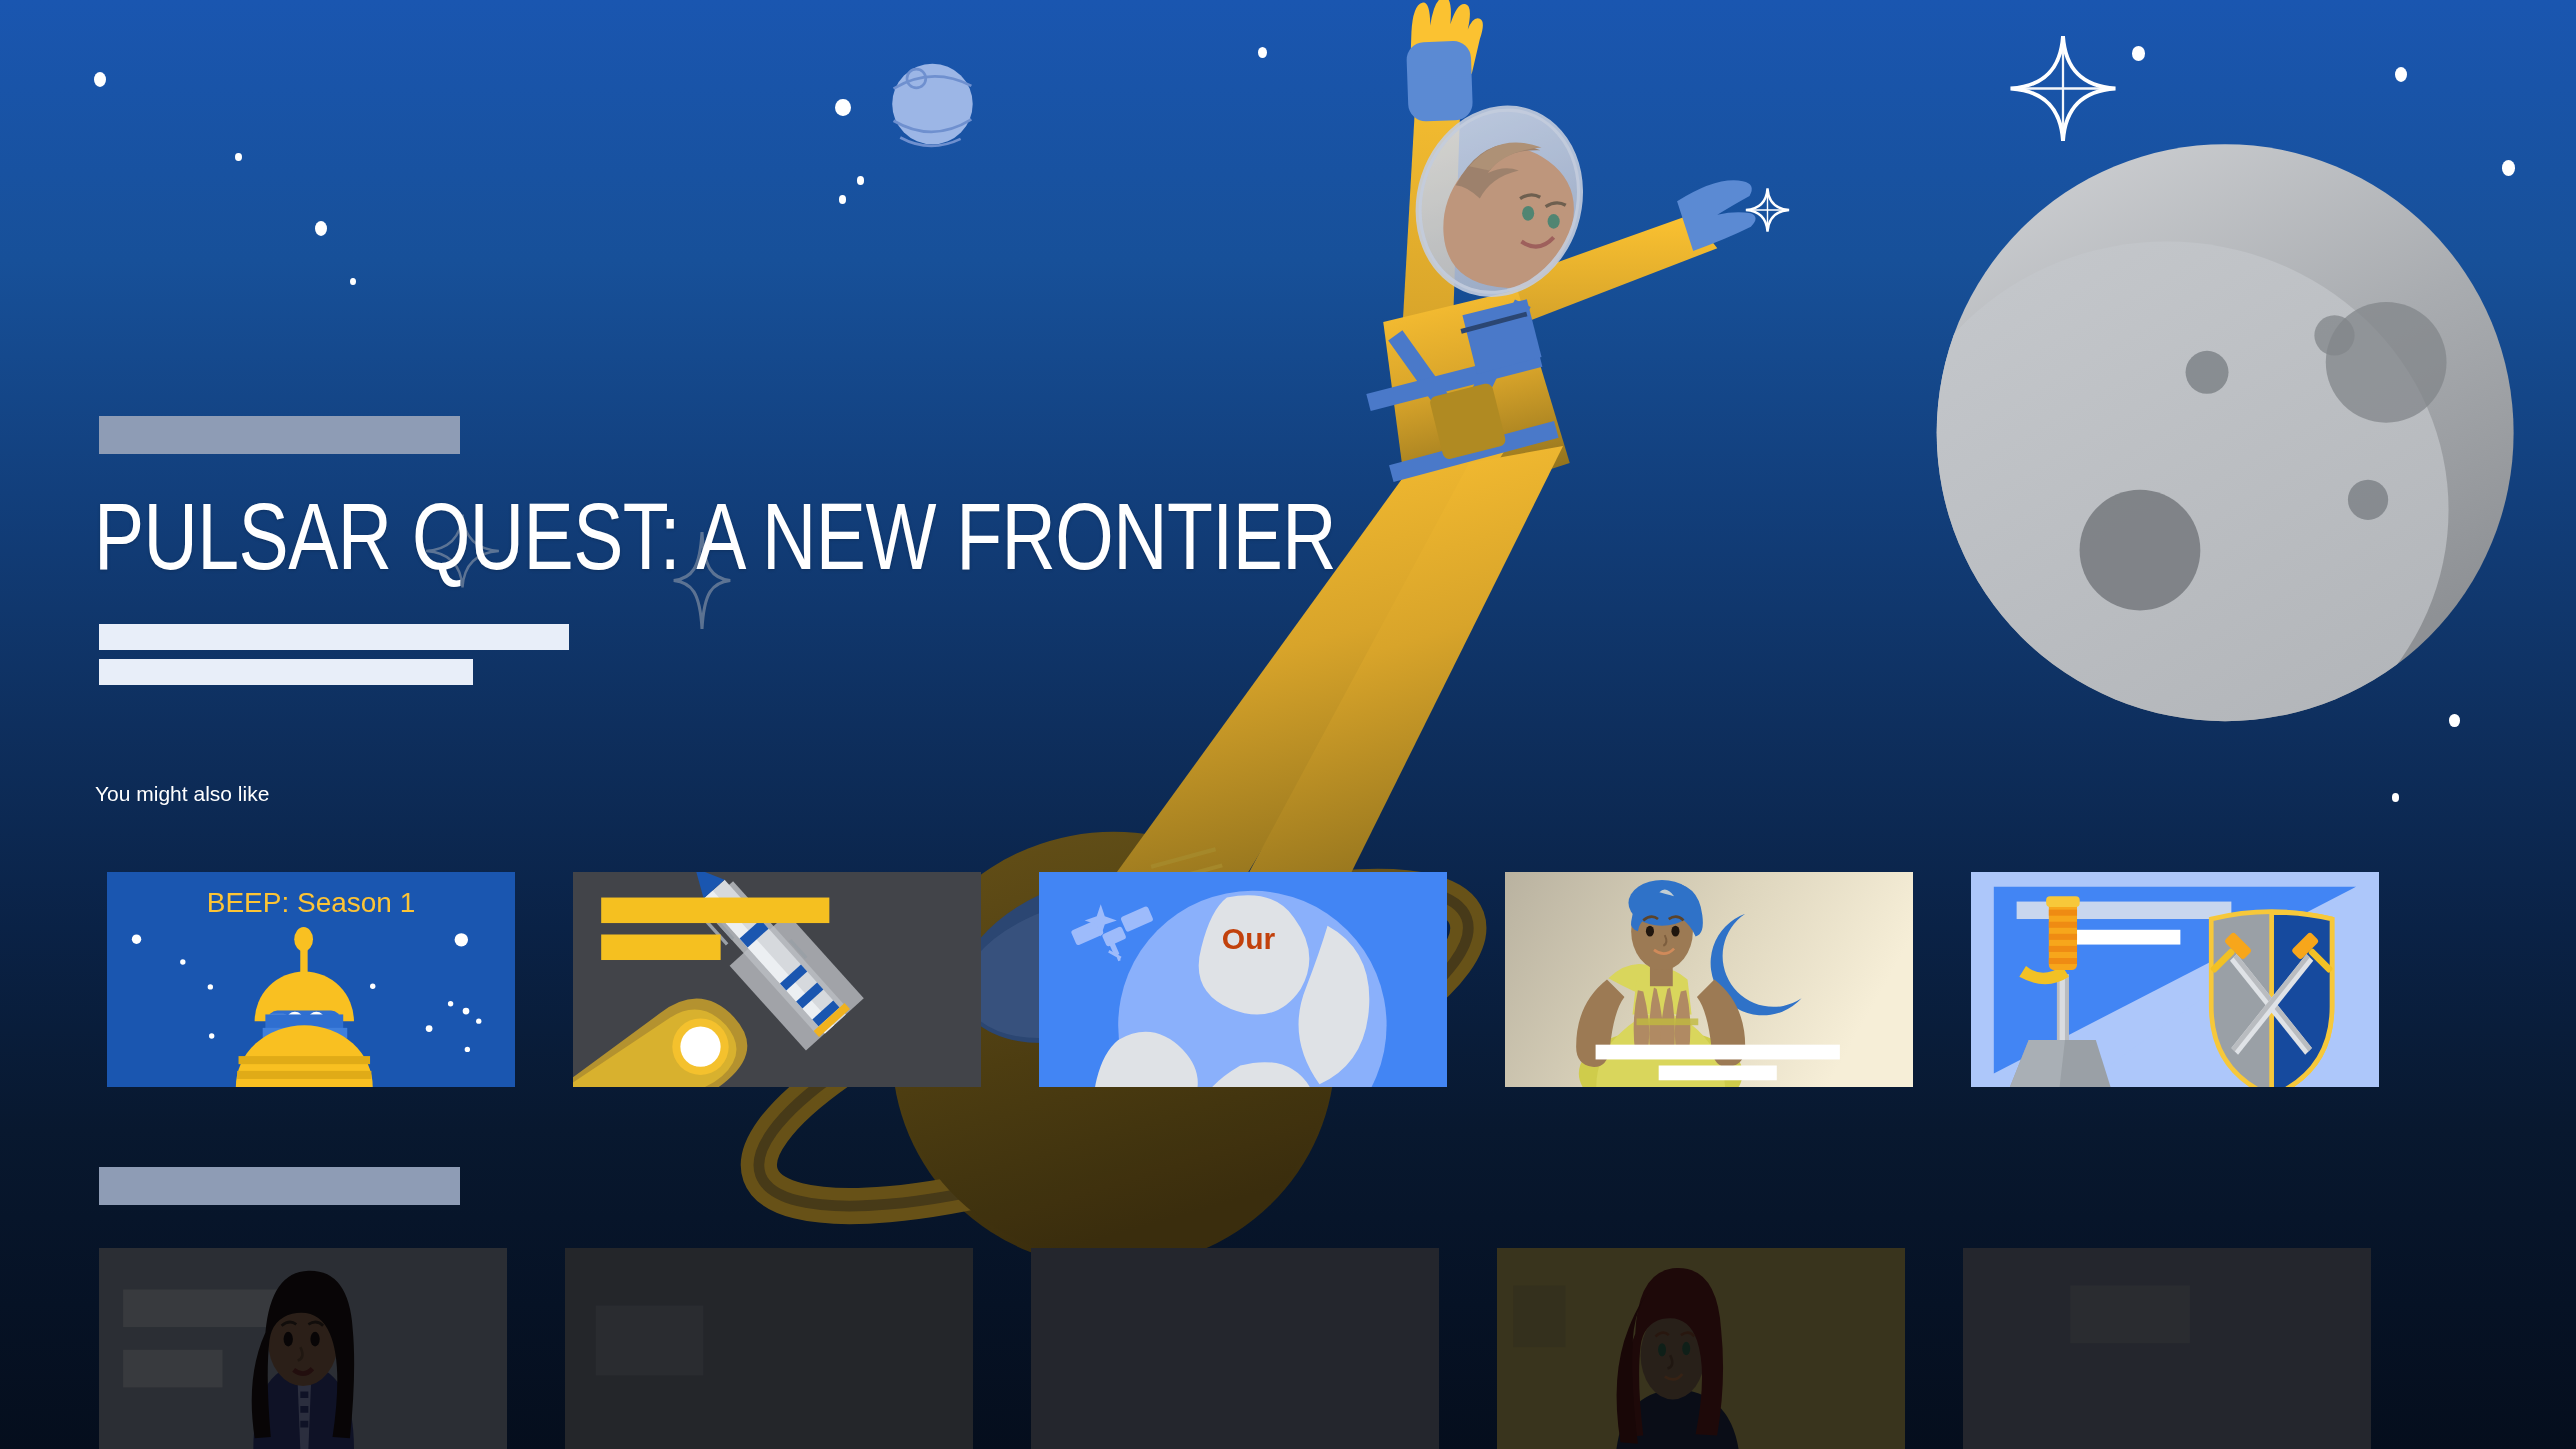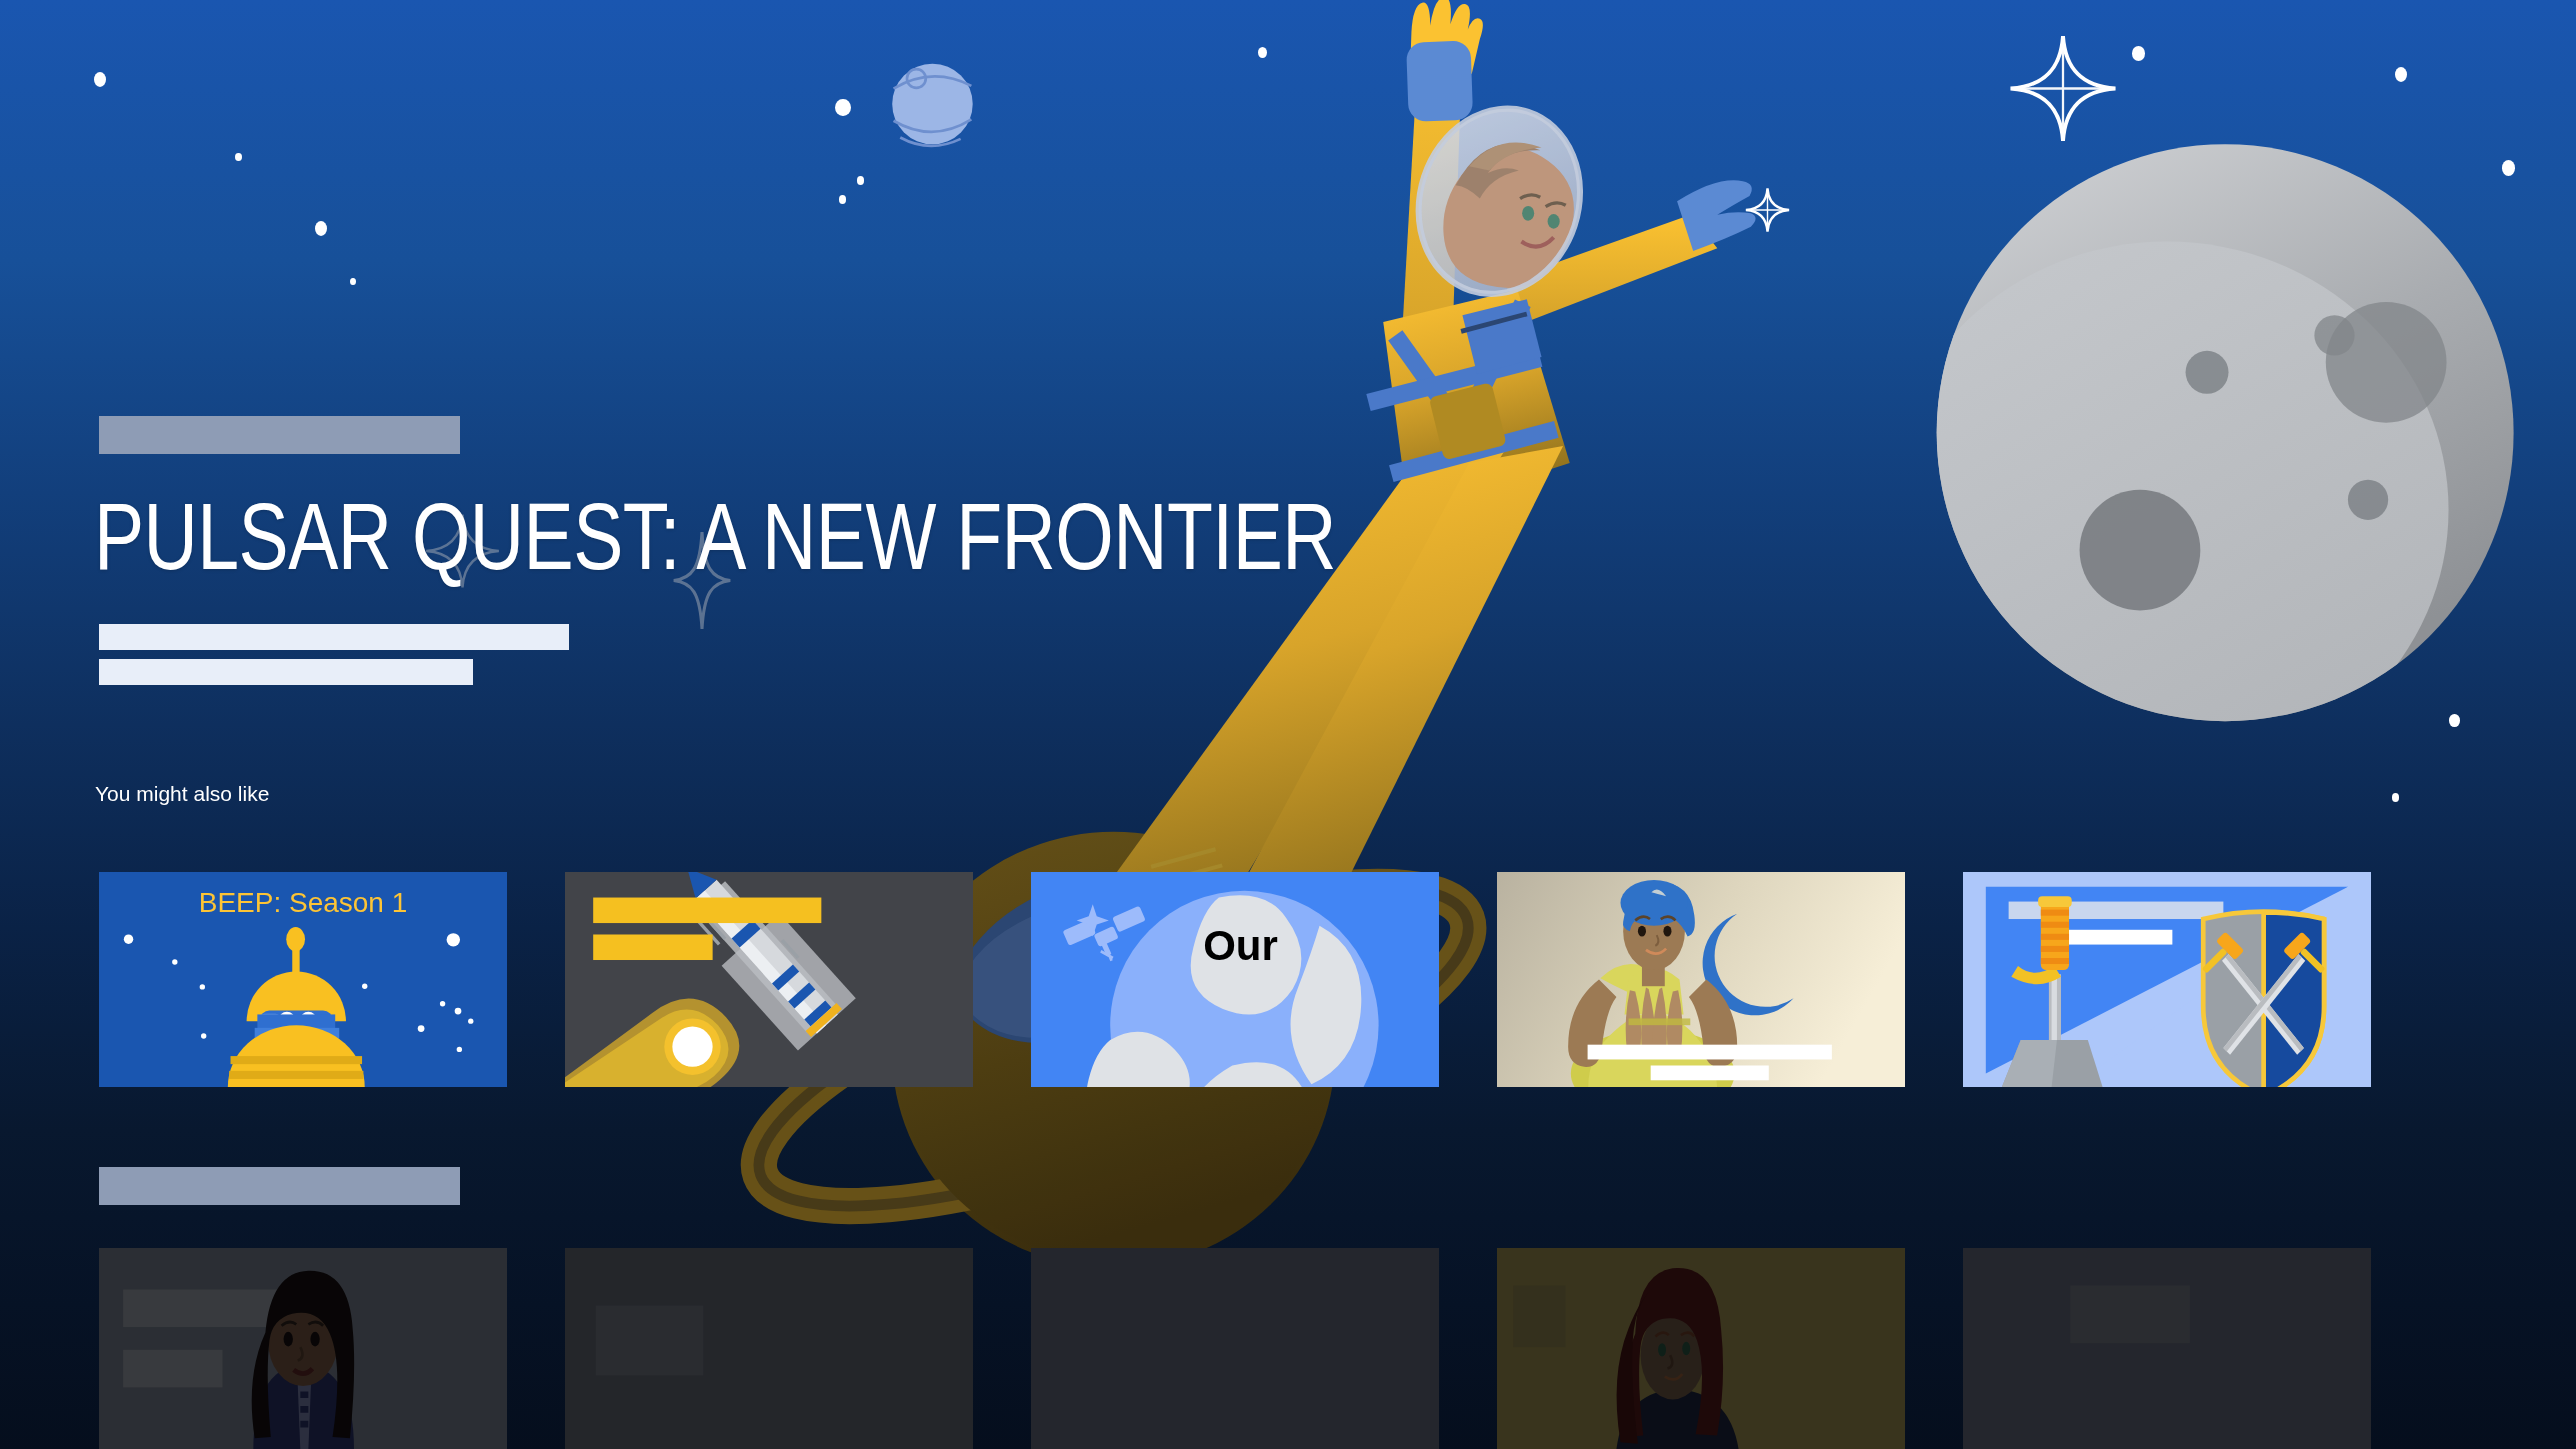--- a/index.html
+++ b/index.html
@@ -51,21 +51,21 @@
     width:374px; height:25.5px; background:#e8eef9;
   }
 
   #section-title {
     position:absolute; left:95px; top:782px;
     font-size:21px; font-weight:400; color:#ffffff;
   }
 
   
   .row { position:absolute; left:99px; display:flex; gap:58px; }
-  #row-1 { top:872px; }
+  #row-1 { top:872px;margin-left:8px; }
   #row-2 { top:1248px; }
 
   .card {
     width:408px; height:215px; position:relative;
     overflow:hidden; flex:0 0 auto; cursor:pointer;
   }
   #row-2 .card { height:201px; }
   #row-2 { filter: brightness(0.30) saturate(0.85); }
 
   #row-gap-bar {
@@ -75,22 +75,22 @@
 
   .card-svg { position:absolute; inset:0; width:100%; height:100%; display:block; }
 
   .card-title {
     position:absolute; left:0; right:0; top:14.8px;
     text-align:center; font-size:28px; color:#fdc435;
     font-weight:400; z-index:4;
   }
   .globe-title {
     position:absolute; left:0; right:0; top:51px;
-    text-align:center; font-size:42px; line-height:1.08;
-    color:#000000; font-weight:700; z-index:4;padding-left:11px;
+    text-align:center; font-size:30px; line-height:1.08;
+    color:#c2410c; font-weight:700; z-index:4;padding-left:11px;
   }
   .cardbar { position:absolute; z-index:5; }
 </style>
 </head>
 <body>
 
 <div id="starfield">
   <span class="star" style="left:94px;top:72px;width:12px;height:14.8px;"></span>
   <span class="star" style="left:235px;top:153px;width:6.7px;height:8px;"></span>
   <span class="star" style="left:315px;top:221px;width:12px;height:14.8px;"></span>

